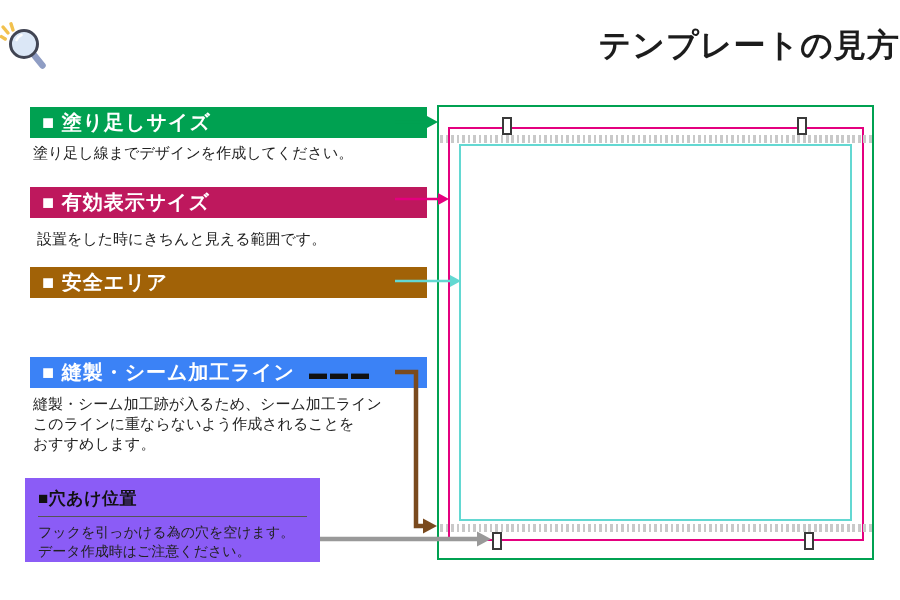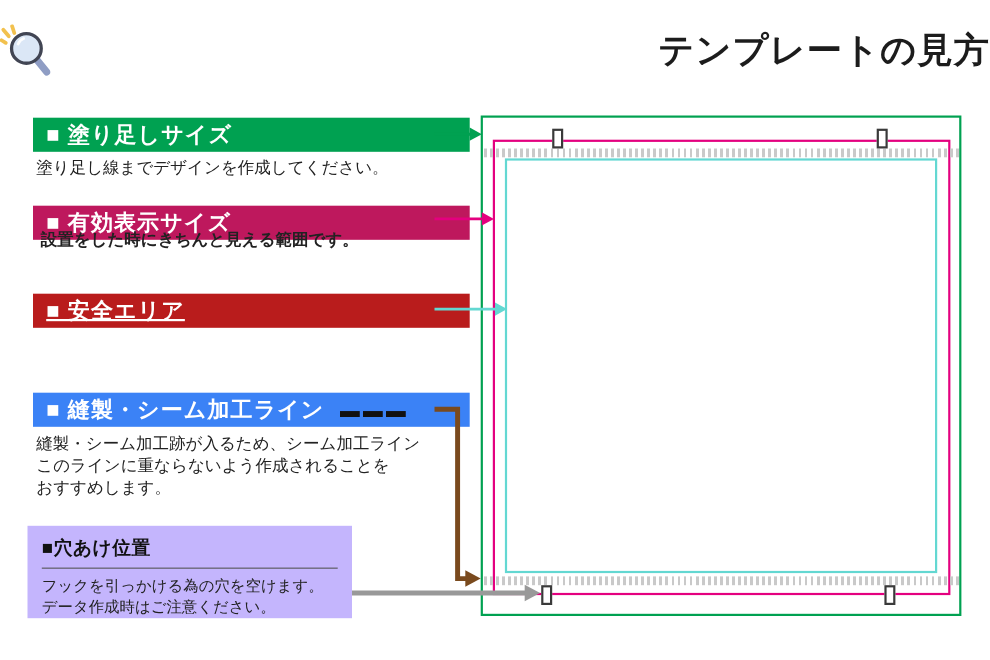--- a/index.html
+++ b/index.html
@@ -33,21 +33,21 @@
   .bar-seam    { top:357px; }
   .seam-dashes {
     display:inline-block; margin-left:14px; color:#111111;
     font-weight:bold; font-size:18px; letter-spacing:3px; line-height:1;
   }
   .desc {
     position:absolute; left:33px; font-size:15px; line-height:20px;
     color:#222222; white-space:nowrap;
   }
   .desc-bleed   { top:143px; }
-  .desc-visible { top:209px; left:37px;font-weight:bold; }
+  .desc-visible { top:229px; left:37px; }
   .desc-safe    { top:303px; }
   .desc-seam    { top:394px; }
 
   
   .hole-box {
     position:absolute; left:25px; top:478px; width:295px; height:84px;
     background:#d3d3d3; padding:9px 13px;
   }
   .hole-box-title {
     font-size:17px; font-weight:bold; color:#111111;
@@ -103,35 +103,35 @@
     <div>塗り足し線までデザインを作成してください。</div>
   </div>
 
   <div class="bar bar-visible" style="background: #be185d;">
     <span>■ 有効表示サイズ</span>
   </div>
   <div class="desc desc-visible">
     <div>設置をした時にきちんと見える範囲です。</div>
   </div>
 
-  <div class="bar bar-safe" style="background: #b91c1c; text-decoration: underline;">
+  <div class="bar bar-safe" style="background: #a16207;">
     <span>■ 安全エリア</span>
   </div>
 
   <div class="bar bar-seam" style="background: #3b82f6;">
     <span>■ 縫製・シーム加工ライン</span>
     <span class="seam-dashes">▬▬▬</span>
   </div>
   <div class="desc desc-seam">
     <div>縫製・シーム加工跡が入るため、シーム加工ライン</div>
     <div>このラインに重ならないよう作成されることを</div>
     <div>おすすめします。</div>
   </div>
 
-  <div class="hole-box" style="background: #c4b5fd;">
+  <div class="hole-box" style="background: #8b5cf6;">
     <div class="hole-box-title">■穴あけ位置</div>
     <div class="hole-box-desc">
       <div>フックを引っかける為の穴を空けます。</div>
       <div>データ作成時はご注意ください。</div>
     </div>
   </div>
 
   <div class="rect rect-bleed"></div>
   <div class="rect rect-visible"></div>
   <div class="seam-row seam-top"></div>

